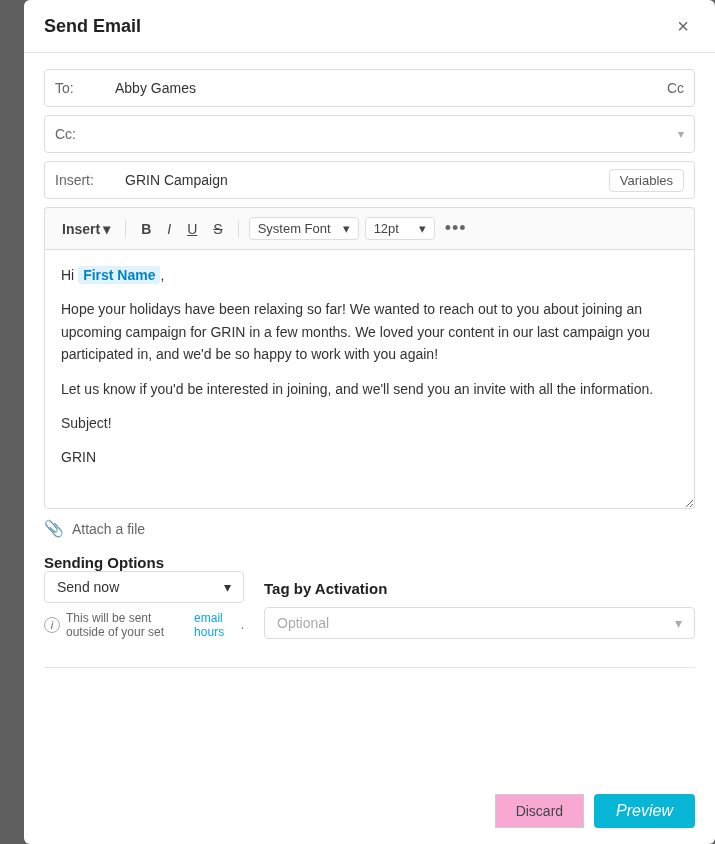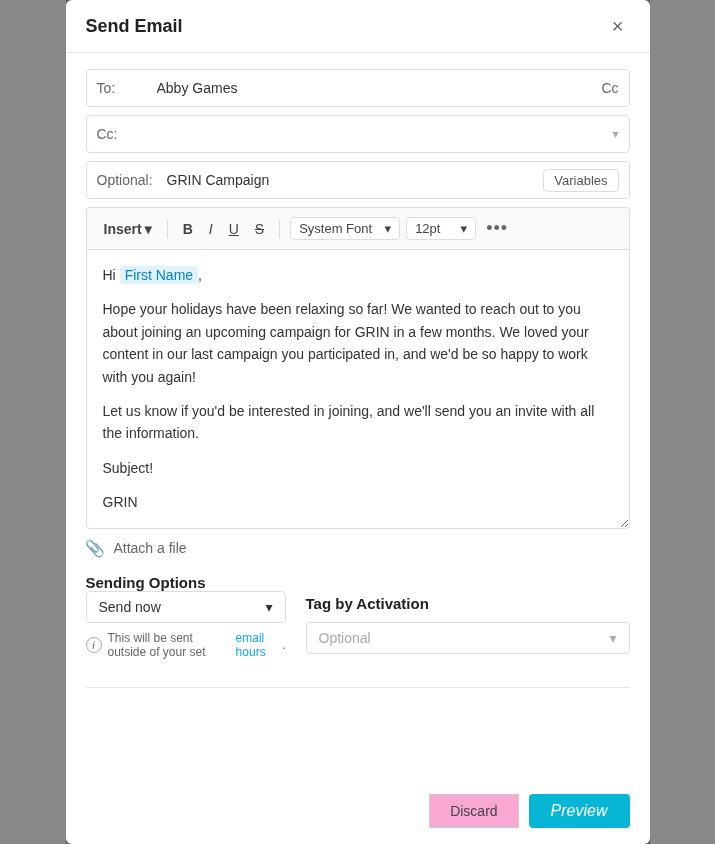--- a/index.html
+++ b/index.html
@@ -6,27 +6,28 @@
     body {
       font-family: -apple-system, BlinkMacSystemFont, 'Segoe UI', sans-serif;
       background: #888;
       display: flex;
       align-items: center;
       justify-content: center;
       min-height: 844px;
       width: 715px;
     }
     .modal-overlay {
-      width: 584px;
+      width: 715px;
       min-height: 844px;
       background: rgba(0,0,0,0.3);
       display: flex;
       align-items: flex-start;
       justify-content: center;
       padding-top: 0;
+      padding-left: 24px;
     }
     .modal {
       background: #fff;
       width: 715px;
       min-height: 844px;
       border-radius: 6px;
       overflow: hidden;
       display: flex;
       flex-direction: column;
       position: relative;
@@ -231,21 +232,21 @@
       resize: vertical;
       overflow-y: auto;
       position: relative;
     }
     .first-name-tag {
       background: #e0f2fe;
       color: #0284c7;
       border-radius: 3px;
       padding: 1px 5px;
       font-size: 14px;
-      font-weight: 400;
+      font-weight: 700;
     }
     .attach-row {
       display: flex;
       align-items: center;
       gap: 8px;
       margin-top: 10px;
       margin-bottom: 16px;
       cursor: pointer;
     }
     .attach-icon {
@@ -261,21 +262,21 @@
     }
     .sending-options-title {
       font-size: 15px;
       font-weight: 600;
       color: #222;
       margin-bottom: 0;
     }
     .sending-options-grid {
       display: flex;
       gap: 20px;
-      align-items: center;
+      align-items: flex-end;
     }
     .sending-options-left {
       flex: 1;
       max-width: 200px;
     }
     .send-now-dropdown {
       display: flex;
       align-items: center;
       justify-content: space-between;
       border: 1px solid #ddd;
@@ -390,21 +391,21 @@
         <button class="cc-btn">Cc</button>
       </div>
 
       <div class="cc-row">
         <span class="field-label">Cc:</span>
         <input class="cc-input" type="text" style="">
         <span class="cc-chevron">▾</span>
       </div>
 
       <div class="subject-row">
-        <span class="subject-label">Optional:</span>
+        <span class="subject-label">Insert:</span>
         <input class="subject-value" type="text" value="GRIN Campaign" style="">
         <button class="variables-btn">Variables</button>
       </div>
 
       <div class="toolbar">
         <button class="toolbar-insert">
           <span>Insert</span>
           <span>▾</span>
         </button>
         <div class="toolbar-separator"></div>

